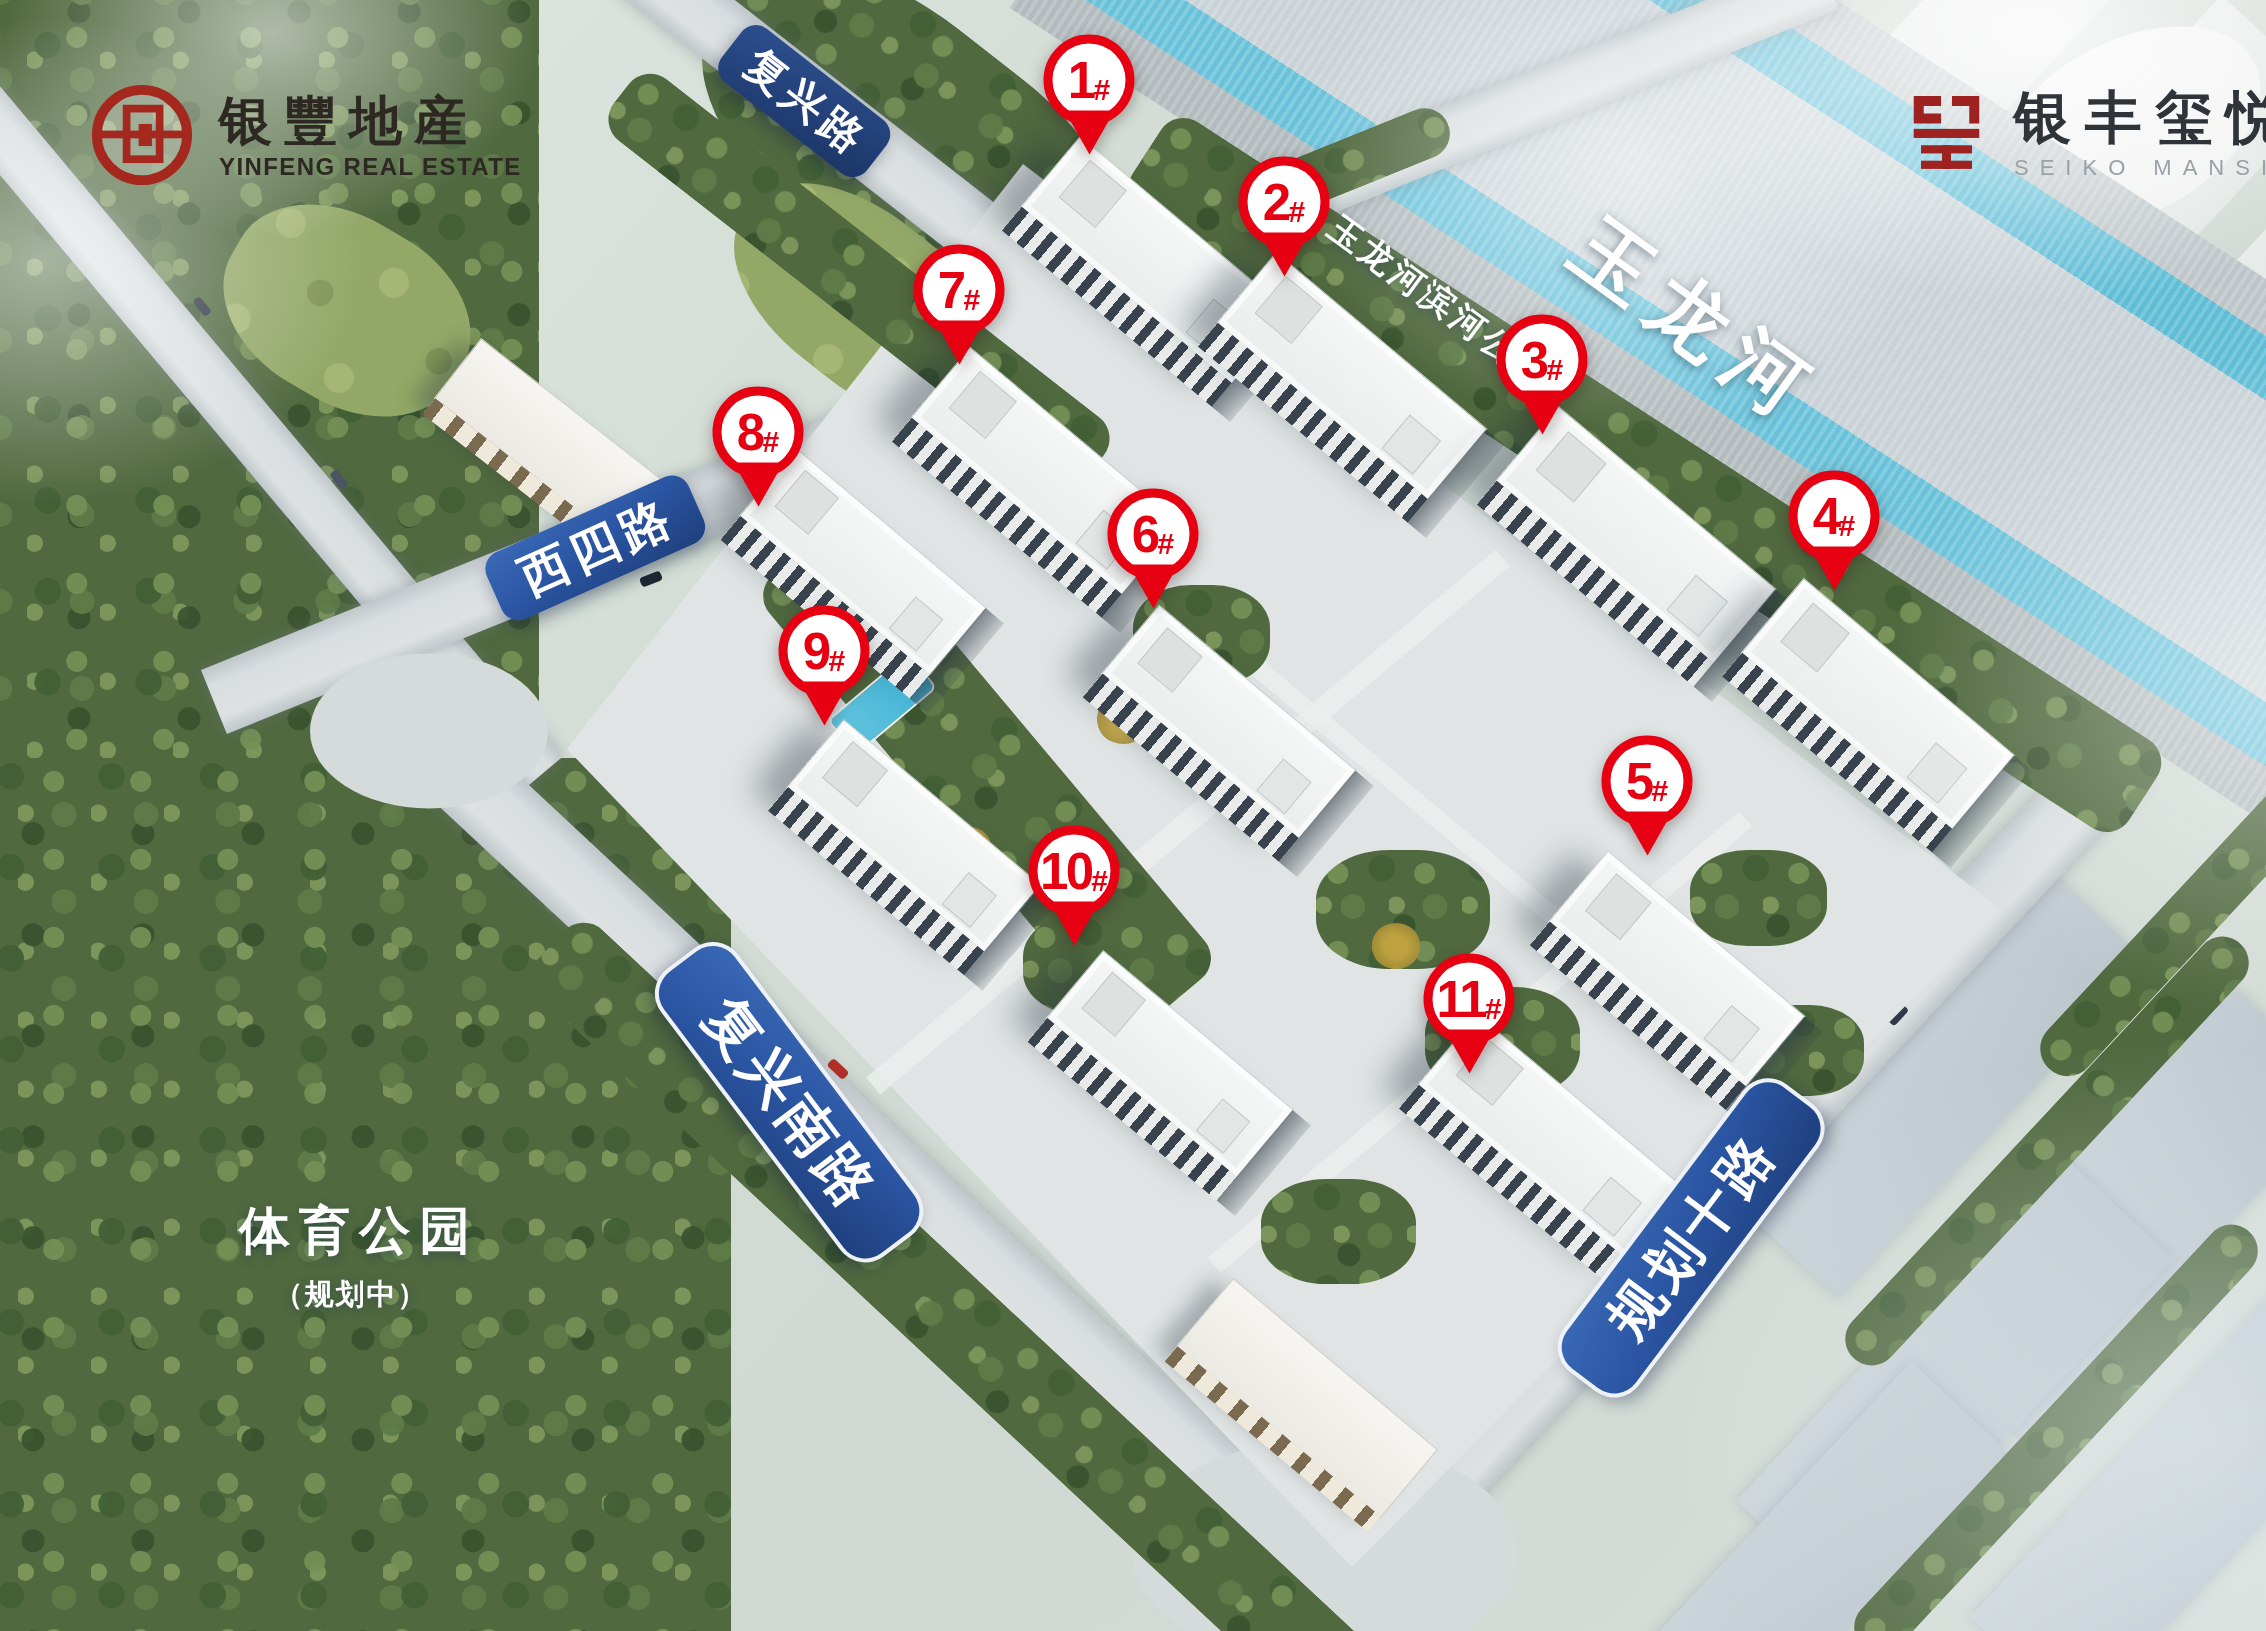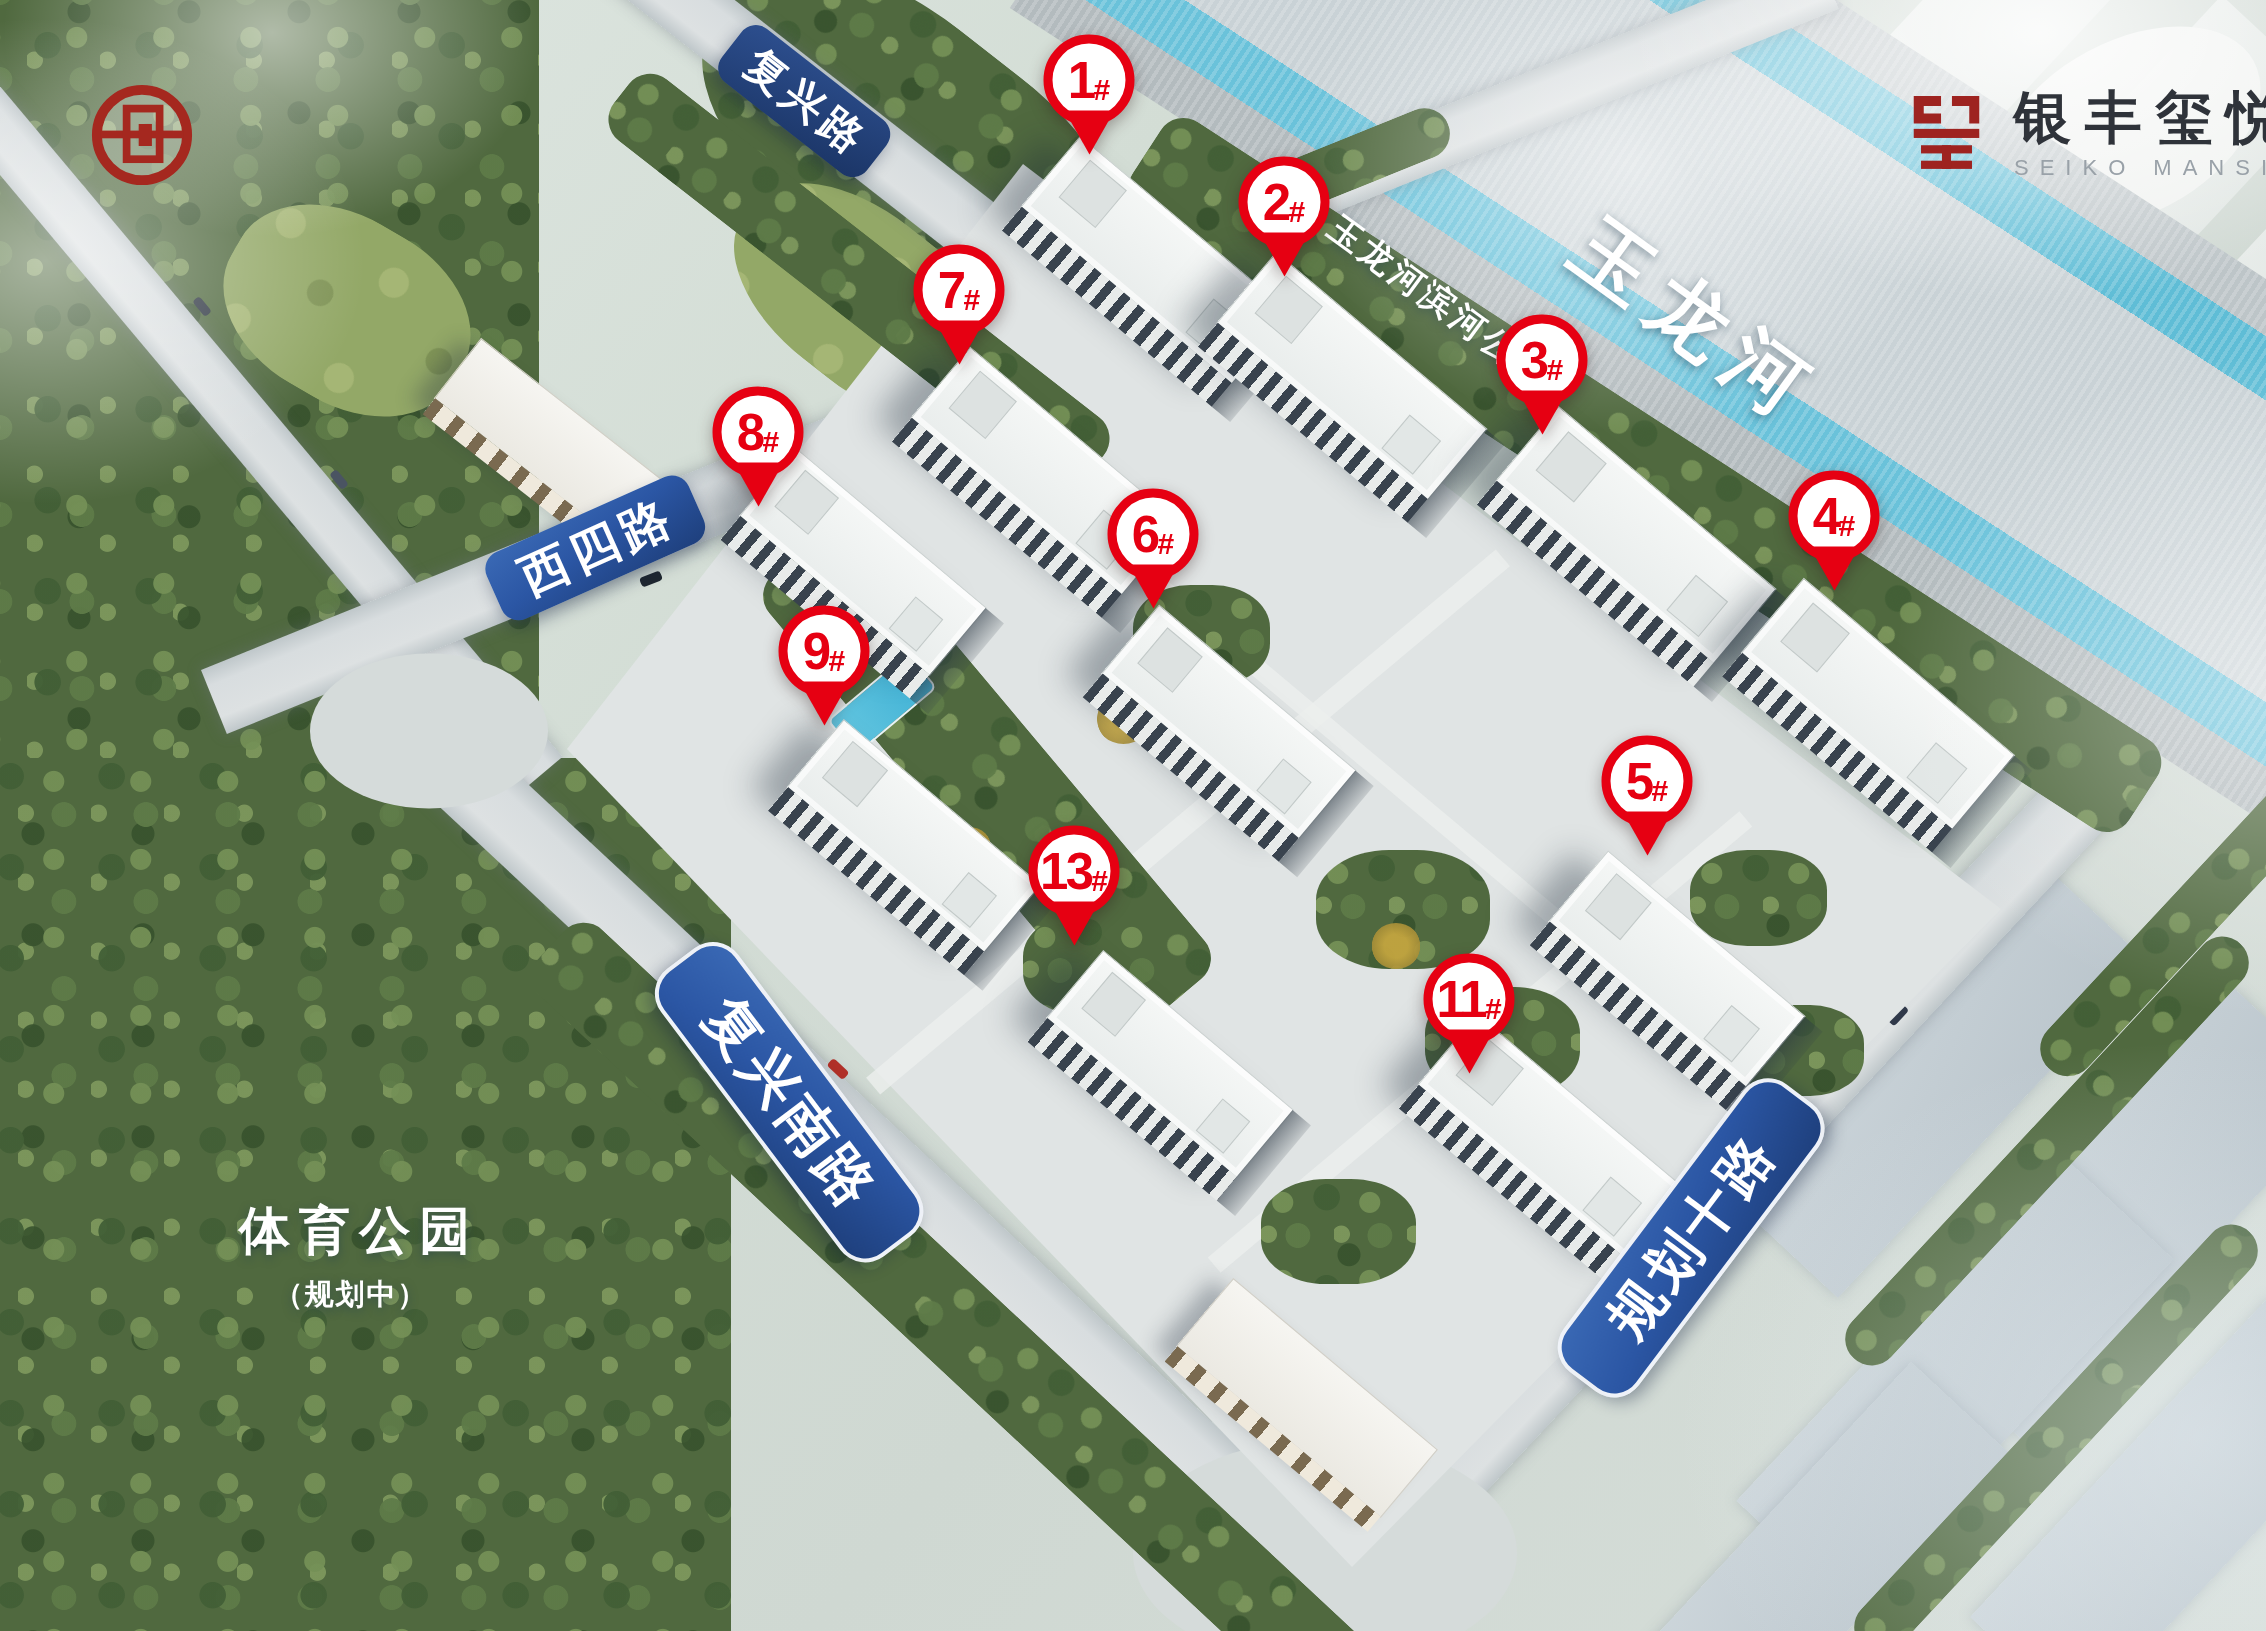--- a/index.html
+++ b/index.html
@@ -325,41 +325,45 @@
     </div>
   <div class="pin" style="left:824px;top:726px;">
       <div class="pin-circle">
         <span class="pin-num">9</span>
         <span class="pin-hash">#</span>
       </div>
       <div class="pin-tail"></div>
     </div>
   <div class="pin" style="left:1074px;top:946px;">
       <div class="pin-circle">
-        <span class="pin-num">13</span>
+        <span class="pin-num">10</span>
         <span class="pin-hash">#</span>
       </div>
       <div class="pin-tail"></div>
     </div>
   <div class="pin" style="left:1469px;top:1074px;">
       <div class="pin-circle">
         <span class="pin-num">11</span>
         <span class="pin-hash">#</span>
       </div>
       <div class="pin-tail"></div>
     </div>
 
   <div class="logo logo-left" style="left:87px;top:80px;">
     <span>
       <svg width="110" height="110" viewBox="0 0 100 100">
         <circle cx="50" cy="50" r="41" fill="rgba(255,255,255,.2)" stroke="#a5281f" stroke-width="9"></circle>
         <rect x="12" y="46" width="76" height="7" fill="#a5281f"></rect>
         <rect x="36" y="26" width="30" height="46" fill="none" stroke="#a5281f" stroke-width="7"></rect>
         <rect x="47" y="40" width="12" height="20" fill="#a5281f"></rect>
       </svg>
+    </span>
+    <span style="display:flex;flex-direction:column;gap:1.8px;">
+      <span class="logo-text-cn">银豐地産</span>
+      <span class="logo-text-en">YINFENG REAL ESTATE</span>
     </span>
   </div>
 
   <div class="logo logo-right" style="left:1901px;top:87px;">
     <span>
       <svg width="91" height="91" viewBox="0 0 100 100">
         <path d="M14 10 h30 v11 h-19 v8 h19 v11 h-30 z" fill="#9e2320"></path>
         <path d="M56 10 h30 v30 h-11 v-19 h-19 z" fill="#9e2320"></path>
         <rect x="14" y="46" width="72" height="10" fill="#9e2320"></rect>
         <rect x="22" y="64" width="56" height="9" fill="#9e2320"></rect>

